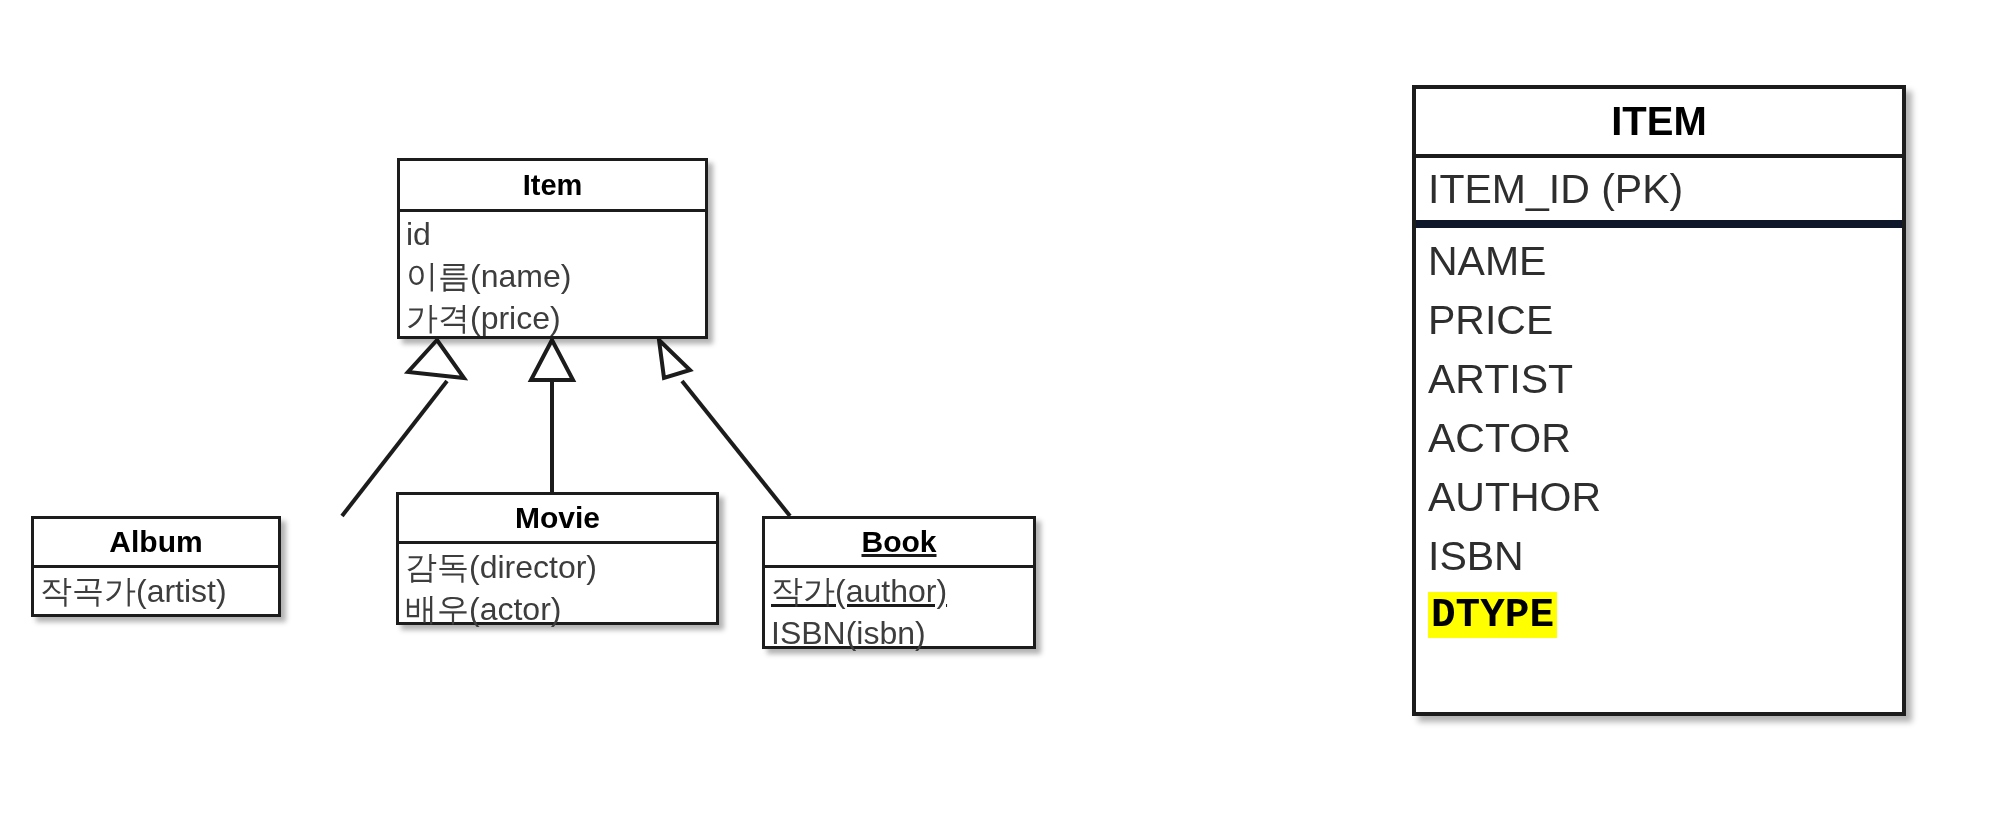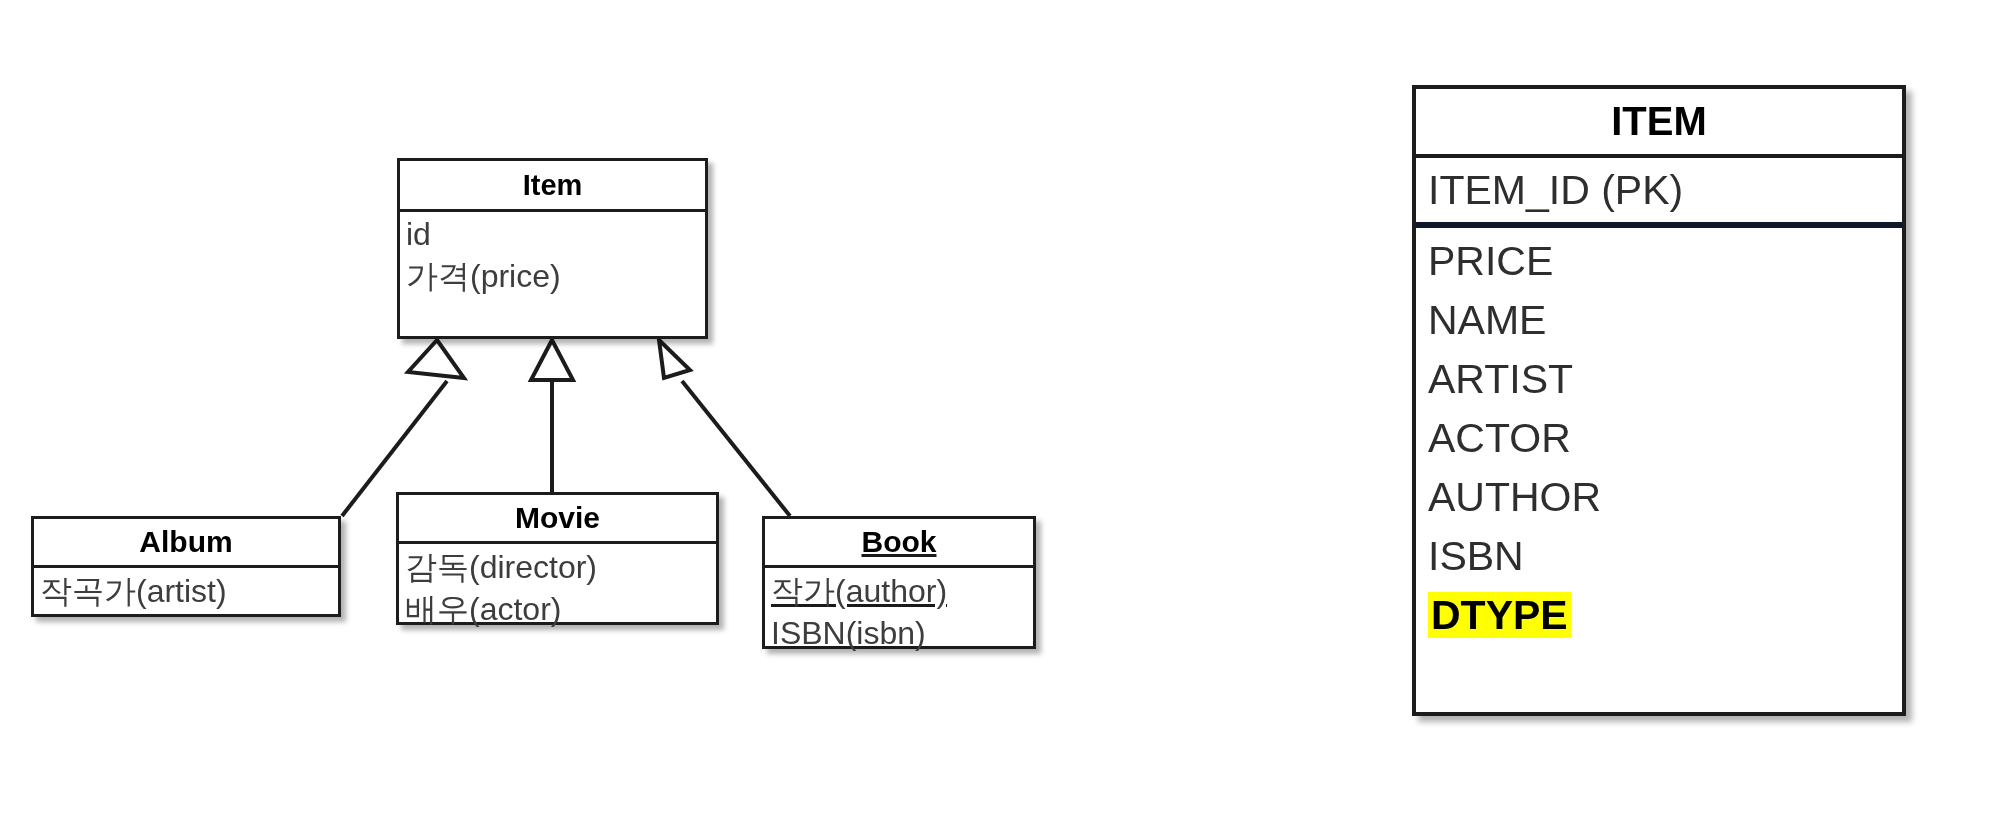--- a/index.html
+++ b/index.html
@@ -67,21 +67,21 @@
   #box-item .uml-attrs { padding-top: 1px; }
   #box-item .uml-attr {
     font-size: 32px;
     line-height: 42px;
   }
 
   
   #box-album {
     left: 31px;
     top: 516px;
-    width: 310px;
+    width: 250px;
     height: 101px;
   }
   #box-movie {
     left: 396px;
     top: 492px;
     width: 323px;
     height: 133px;
   }
   #box-book {
     left: 762px;
@@ -122,40 +122,41 @@
     box-sizing: border-box;
     display: flex;
     align-items: center;
     justify-content: center;
     font-size: 40px;
     font-weight: bold;
     color: #000000;
   }
   #erd-pk {
     height: 70px;
-    border-bottom: 6px solid #0f172a;
+    border-bottom: 8px solid #0f172a;
     box-sizing: border-box;
     display: flex;
     align-items: center;
     padding-left: 12px;
     font-size: 41px;
     color: #2e2e2e;
   }
   #erd-columns {
     padding: 4px 0 0 12px;
   }
   .erd-col {
     font-size: 41px;
     line-height: 59px;
     color: #2e2e2e;
     white-space: nowrap;
   }
   .erd-col.is-highlighted {
     color: #000000;
     font-weight: bold;
+    font-family: Liberation Mono, monospace;
   }
   .erd-col .hl {
     background: #ffff00;
     padding: 0 3px;
   }
 
   
   #connectors {
     position: absolute;
     left: 0; top: 0;
@@ -185,20 +186,21 @@
     <g>
       <line x1="790" y1="516" x2="682" y2="381" stroke="#1c1c1c" stroke-width="4"></line>
       <polygon points="659,340 664,378 690,370" fill="#ffffff" stroke="#1c1c1c" stroke-width="4" stroke-linejoin="miter"></polygon>
     </g>
   </svg>
 
   <div class="uml-box" id="box-item">
     <div class="uml-title">Item</div>
     <div class="uml-attrs">
       <div class="uml-attr">id</div>
+      <div class="uml-attr">이름(name)</div>
       <div class="uml-attr">가격(price)</div>
     </div>
   </div>
 
   <div class="uml-box" id="box-album">
     <div class="uml-title">Album</div>
     <div class="uml-attrs">
       <div class="uml-attr">작곡가(artist)</div>
     </div>
   </div>
@@ -216,22 +218,22 @@
     <div class="uml-attrs">
       <div class="uml-attr">작가(author)</div>
       <div class="uml-attr">ISBN(isbn)</div>
     </div>
   </div>
 
   <div id="erd-table">
     <div id="erd-title">ITEM</div>
     <div id="erd-pk">ITEM_ID (PK)</div>
     <div id="erd-columns">
+      <div class="erd-col"><span>NAME</span></div>
       <div class="erd-col"><span>PRICE</span></div>
-      <div class="erd-col"><span>NAME</span></div>
       <div class="erd-col"><span>ARTIST</span></div>
       <div class="erd-col"><span>ACTOR</span></div>
       <div class="erd-col"><span>AUTHOR</span></div>
       <div class="erd-col"><span>ISBN</span></div>
       <div class="erd-col is-highlighted"><span class="hl">DTYPE</span></div>
     </div>
   </div>
 
 </div>
 

